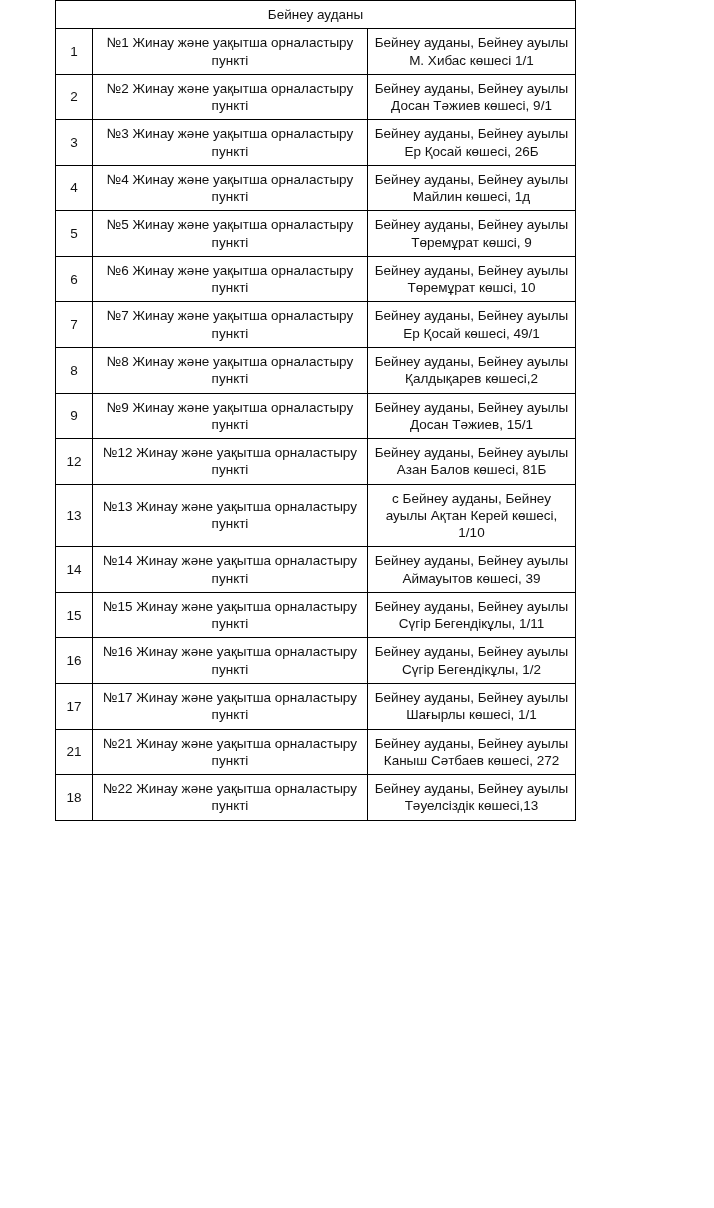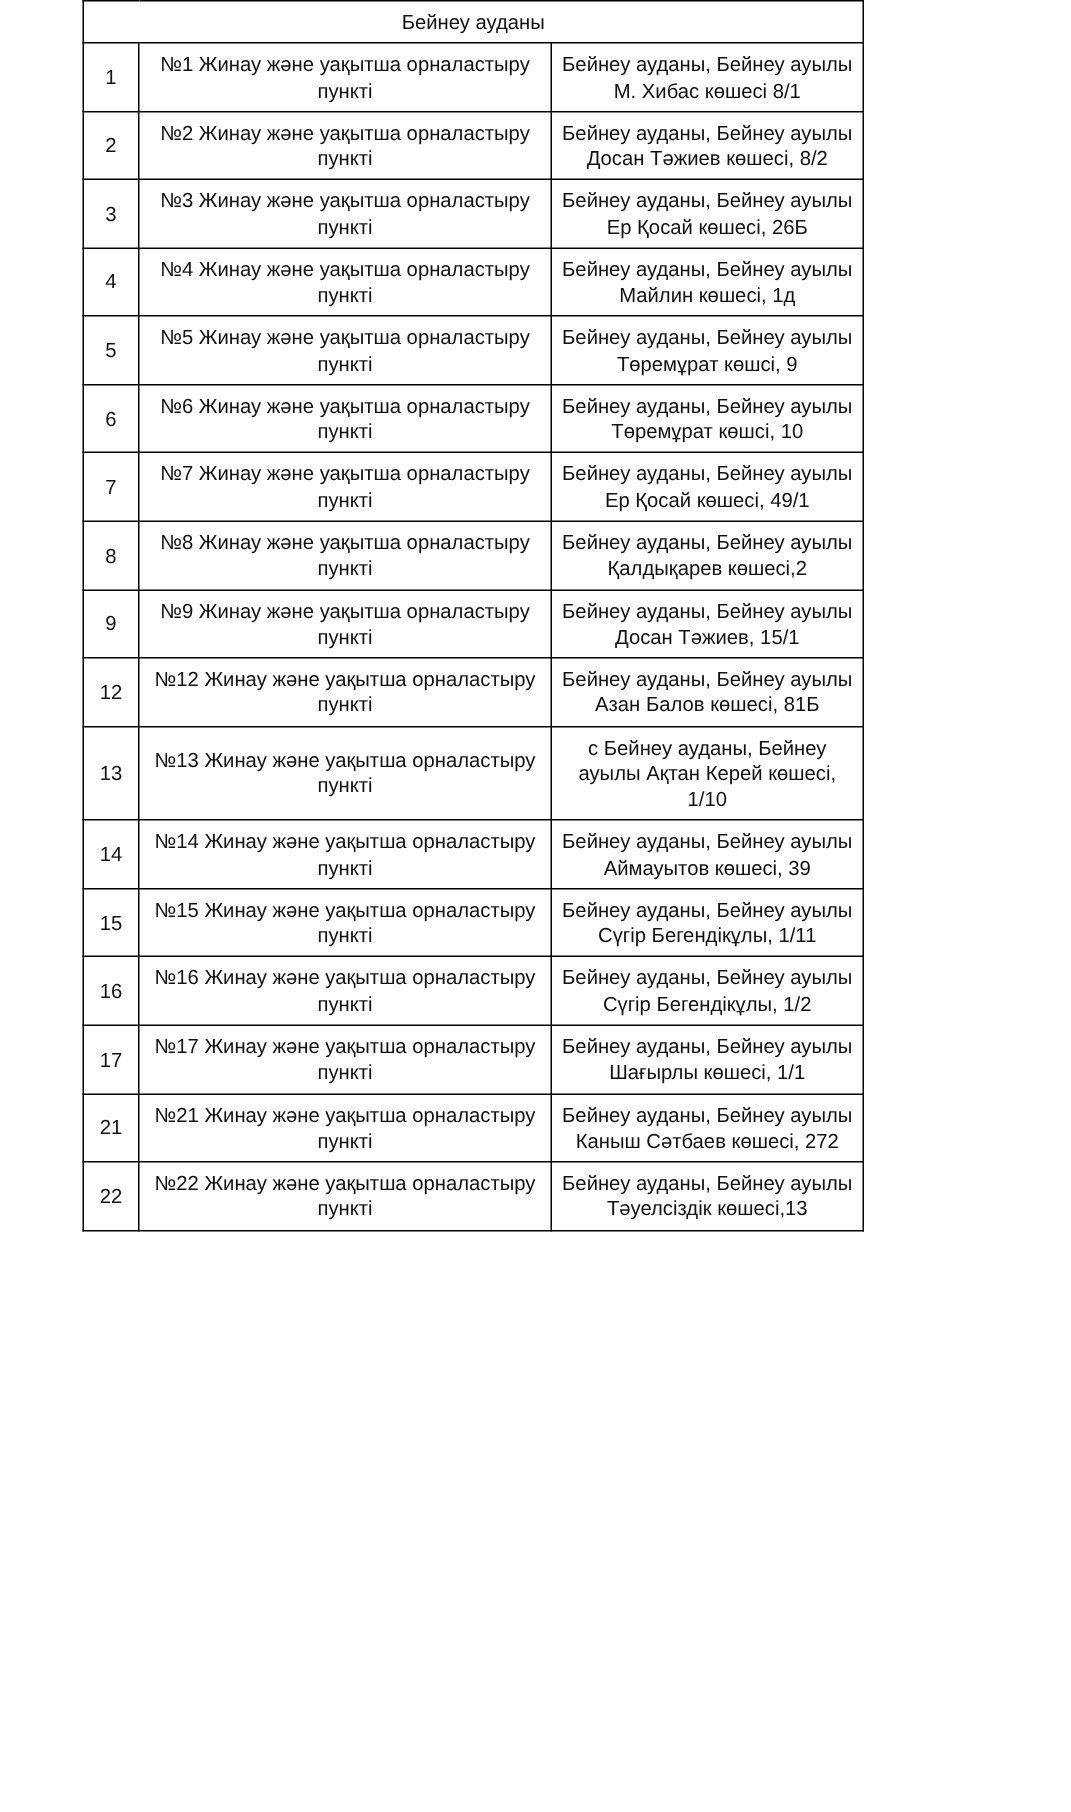--- a/index.html
+++ b/index.html
@@ -72,26 +72,26 @@
     </colgroup>
     <thead>
       <tr>
         <th class="section-title" colspan="3">Бейнеу ауданы</th>
       </tr>
     </thead>
     <tbody id="table-body">
         <tr>
           <td class="cell-num">1</td>
           <td class="cell-name">№1 Жинау және уақытша орналастыру пункті</td>
-          <td class="cell-addr">Бейнеу ауданы, Бейнеу ауылы М. Хибас көшесі 8/1</td>
+          <td class="cell-addr">Бейнеу ауданы, Бейнеу ауылы М. Хибас көшесі 1/1</td>
         </tr>
         <tr>
           <td class="cell-num">2</td>
           <td class="cell-name">№2 Жинау және уақытша орналастыру пункті</td>
-          <td class="cell-addr">Бейнеу ауданы, Бейнеу ауылы Досан Тәжиев көшесі, 8/2</td>
+          <td class="cell-addr">Бейнеу ауданы, Бейнеу ауылы Досан Тәжиев көшесі, 9/1</td>
         </tr>
         <tr>
           <td class="cell-num">3</td>
           <td class="cell-name">№3 Жинау және уақытша орналастыру пункті</td>
           <td class="cell-addr">Бейнеу ауданы, Бейнеу ауылы Ер Қосай көшесі, 26Б</td>
         </tr>
         <tr>
           <td class="cell-num">4</td>
           <td class="cell-name">№4 Жинау және уақытша орналастыру пункті</td>
           <td class="cell-addr">Бейнеу ауданы, Бейнеу ауылы Майлин көшесі, 1д</td>
@@ -150,20 +150,20 @@
           <td class="cell-num">17</td>
           <td class="cell-name">№17 Жинау және уақытша орналастыру пункті</td>
           <td class="cell-addr">Бейнеу ауданы, Бейнеу ауылы Шағырлы көшесі, 1/1</td>
         </tr>
         <tr>
           <td class="cell-num">21</td>
           <td class="cell-name">№21 Жинау және уақытша орналастыру пункті</td>
           <td class="cell-addr">Бейнеу ауданы, Бейнеу ауылы Каныш Сәтбаев көшесі, 272</td>
         </tr>
         <tr>
-          <td class="cell-num">22</td>
+          <td class="cell-num">18</td>
           <td class="cell-name">№22 Жинау және уақытша орналастыру пункті</td>
           <td class="cell-addr">Бейнеу ауданы, Бейнеу ауылы Тәуелсіздік көшесі,13</td>
         </tr>
       </tbody>
   </table>
   <div class="bottom-cut"></div>
 </div>
 
 </body></html>

